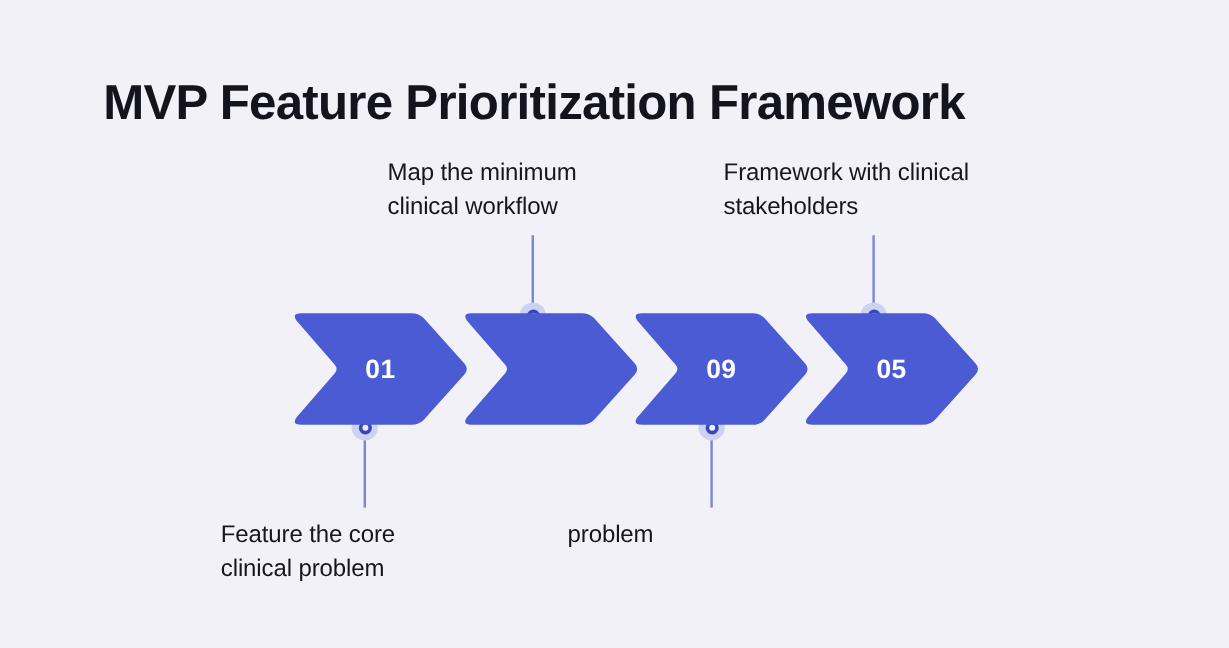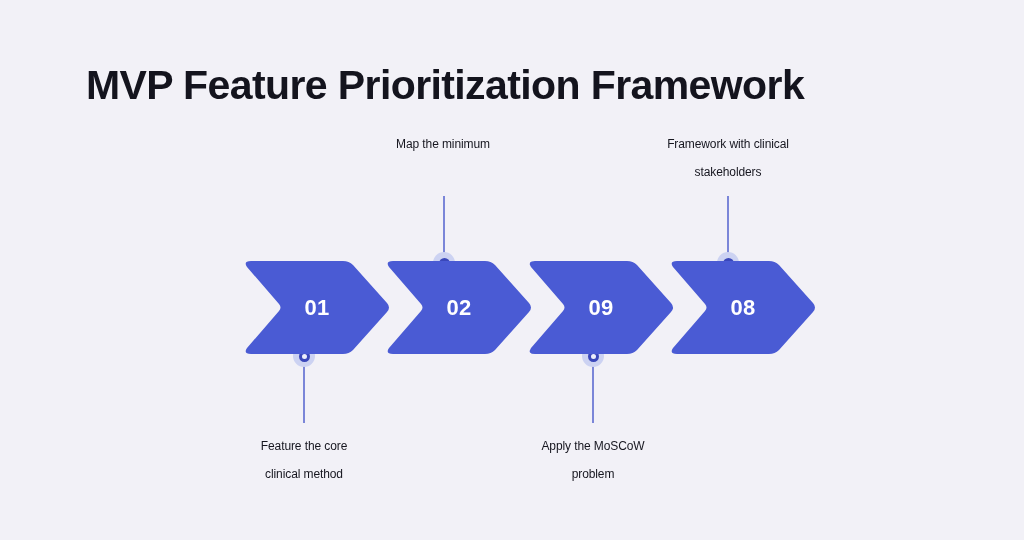--- a/index.html
+++ b/index.html
@@ -104,22 +104,21 @@
     height: 11px;
     border-radius: 50%;
     border: 3.5px solid #3a47ba;
     background: #eceefb;
     box-sizing: border-box;
   }
 
   
   .step-label {
     position: absolute;
-    text-align: center;
-    font-size: 12px;
+    font-size: 20px;
     line-height: 28px;
     color: #16161f;
     letter-spacing: -0.1px;
   }
 </style>
 </head>
 <body>
 
 <div id="canvas">
 
@@ -143,51 +142,50 @@
       <svg class="chevron-shape" viewBox="0 0 148 97">
         <path d="M 8 2 L 100 2 Q 106 2 110 6 L 144 44 Q 148 48.5 144 53 L 110 91 Q 106 95 100 95 L 8 95 Q 0 95 4 89 L 36 52 Q 39 48.5 36 45 L 4 8 Q 0 2 8 2 Z" fill="#4a5bd4"></path>
       </svg>
       <div class="chevron-num">01</div>
     </div>
 
     <div class="chevron-step s1">
       <svg class="chevron-shape" viewBox="0 0 148 97">
         <path d="M 8 2 L 100 2 Q 106 2 110 6 L 144 44 Q 148 48.5 144 53 L 110 91 Q 106 95 100 95 L 8 95 Q 0 95 4 89 L 36 52 Q 39 48.5 36 45 L 4 8 Q 0 2 8 2 Z" fill="#4a5bd4"></path>
       </svg>
-      <div class="chevron-num">02</div>
     </div>
 
     <div class="chevron-step s2">
       <svg class="chevron-shape" viewBox="0 0 148 97">
         <path d="M 8 2 L 100 2 Q 106 2 110 6 L 144 44 Q 148 48.5 144 53 L 110 91 Q 106 95 100 95 L 8 95 Q 0 95 4 89 L 36 52 Q 39 48.5 36 45 L 4 8 Q 0 2 8 2 Z" fill="#4a5bd4"></path>
       </svg>
       <div class="chevron-num">09</div>
     </div>
 
     <div class="chevron-step s3">
       <svg class="chevron-shape" viewBox="0 0 148 97">
         <path d="M 8 2 L 100 2 Q 106 2 110 6 L 144 44 Q 148 48.5 144 53 L 110 91 Q 106 95 100 95 L 8 95 Q 0 95 4 89 L 36 52 Q 39 48.5 36 45 L 4 8 Q 0 2 8 2 Z" fill="#4a5bd4"></path>
       </svg>
-      <div class="chevron-num">08</div>
+      <div class="chevron-num">05</div>
     </div>
 
   </div>
 
   <div class="step-label" style="left:323px; top:130px; width:240px;">
     <div>Map the minimum</div>
+    <div>clinical workflow</div>
   </div>
 
   <div class="step-label" style="left:603px; top:130px; width:250px;">
     <div>Framework with clinical</div>
     <div>stakeholders</div>
   </div>
 
   <div class="step-label" style="left:184px; top:432px; width:240px;">
     <div>Feature the core</div>
-    <div>clinical method</div>
+    <div>clinical problem</div>
   </div>
 
   <div class="step-label" style="left:473px; top:432px; width:240px;">
-    <div>Apply the MoSCoW</div>
     <div>problem</div>
   </div>
 
 </div>
 
 </body></html>

